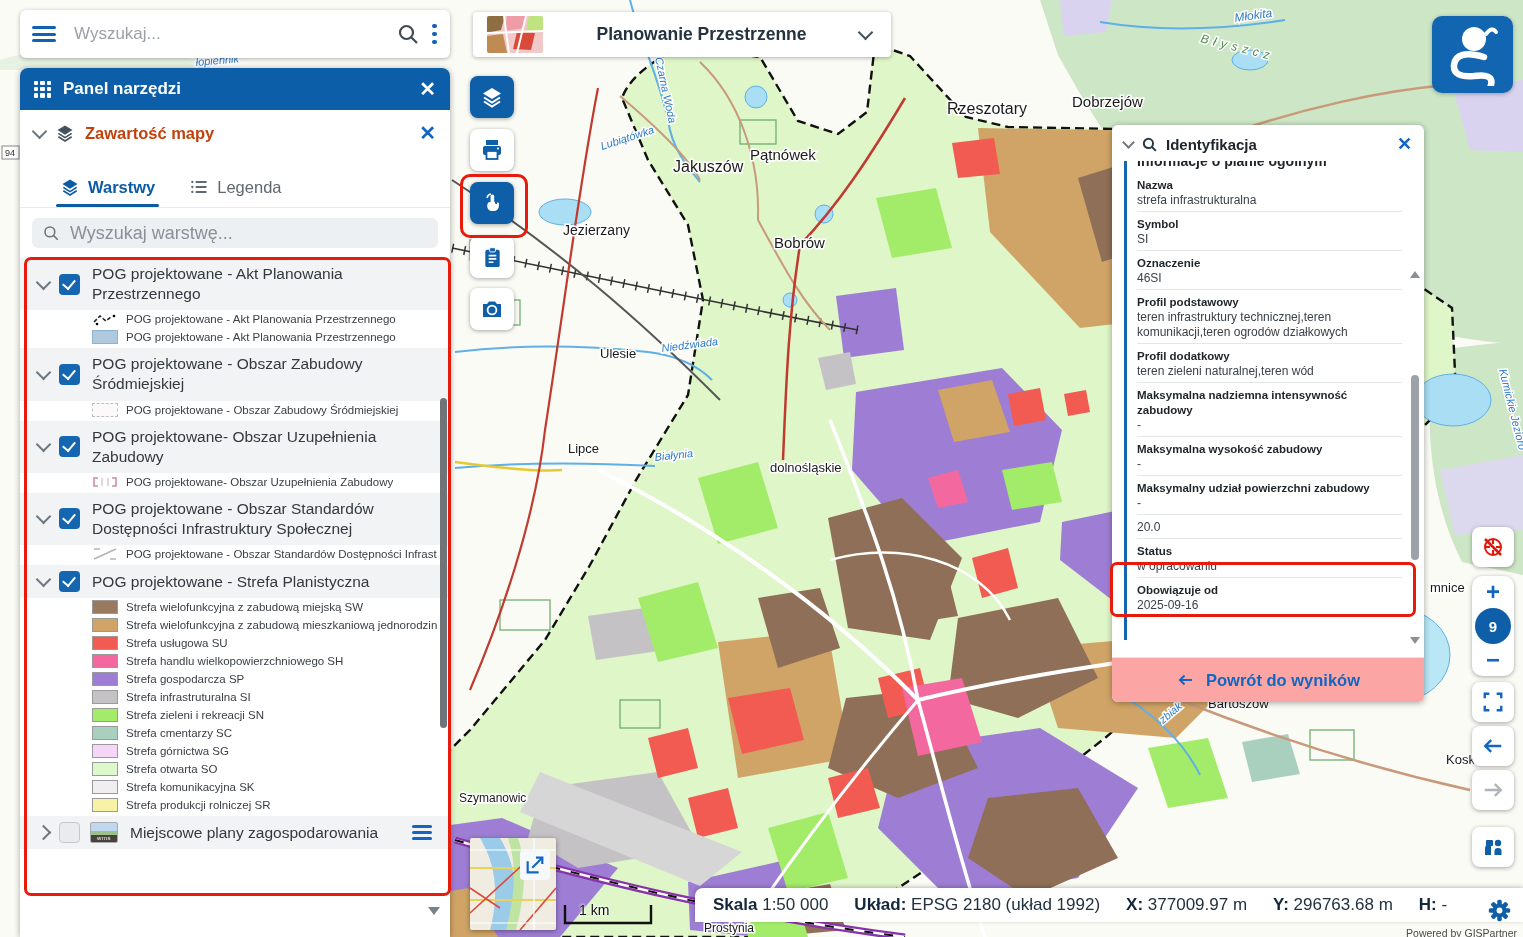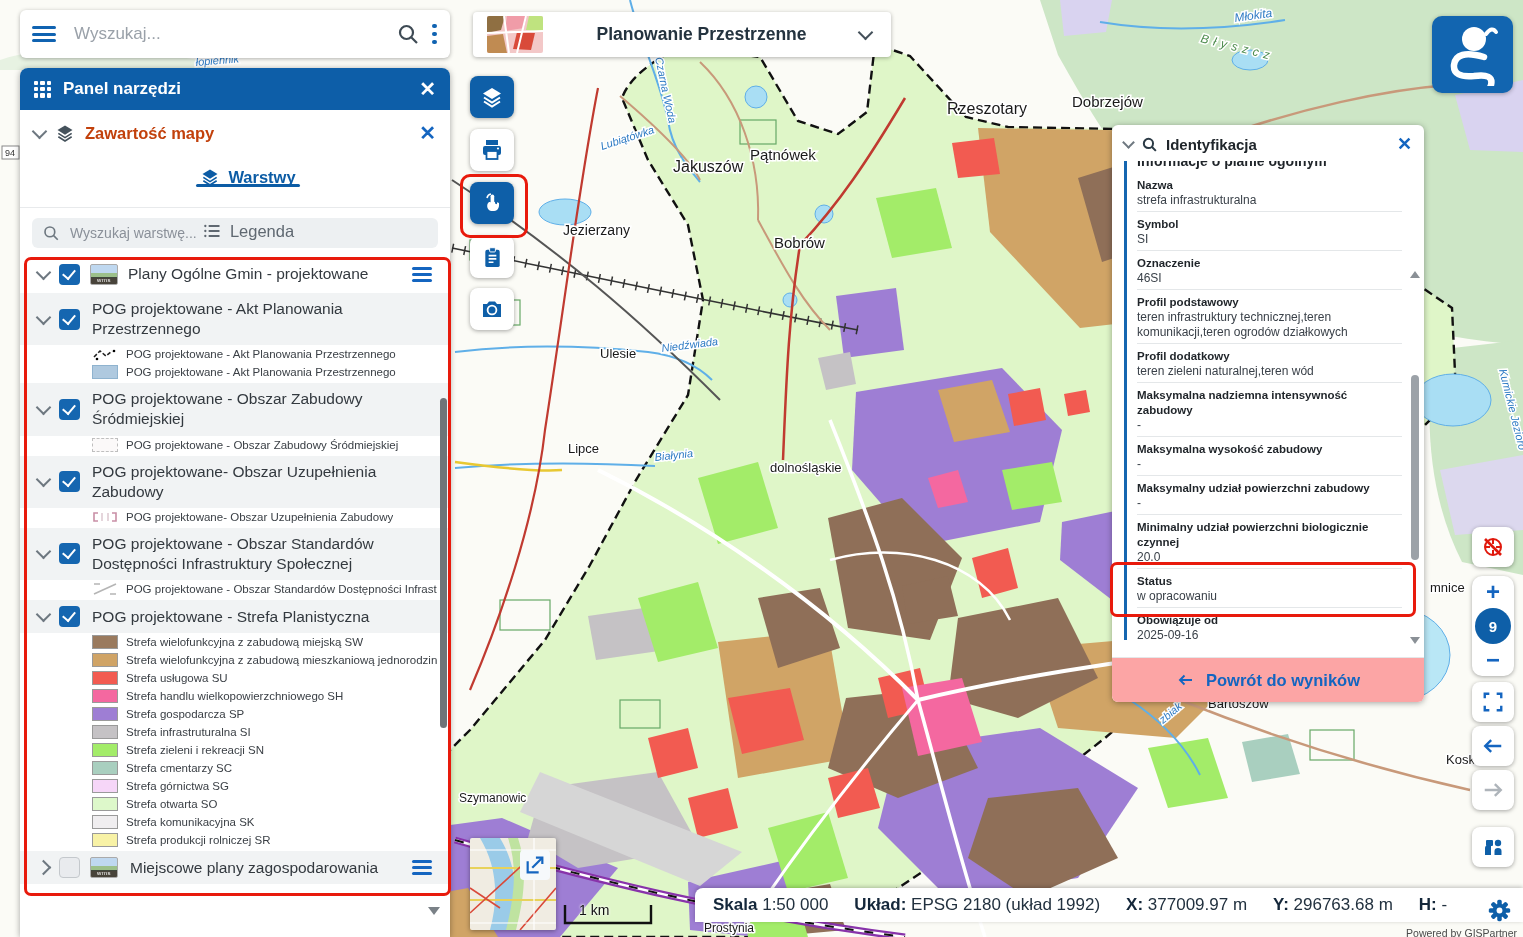--- a/index.html
+++ b/index.html
@@ -20,27 +20,27 @@
   .grid9{width:17px;height:17px;display:grid;grid-template-columns:repeat(3,1fr);gap:2px;margin-right:12px;}
   .grid9 i{background:#fff;border-radius:1px;}
   .phead .ttl{font-size:17px;font-weight:bold;flex:1;}
   .xclose{font-size:20px;font-weight:bold;cursor:pointer;line-height:1;}
   .sectrow{height:46px;display:flex;align-items:center;padding:0 14px;gap:10px;border-bottom:1px solid #fff;}
   .sectrow .ttl{font-size:16.5px;font-weight:bold;color:#c2410c;flex:1;}
   .sectrow .xclose{color:#1465C0;}
   .chev{width:9px;height:9px;border-left:2px solid #6E7880;border-bottom:2px solid #6E7880;display:inline-block;flex:0 0 auto;}
   .chev.down{transform:rotate(-45deg);margin-top:-4px;}
   .chev.right{transform:rotate(-135deg);}
-  .tabs{display:flex;align-items:center;gap:34px;padding:10px 14px 0 40px;height:40px;border-bottom:1px solid #E8EAEC;flex-direction:column;}
+  .tabs{display:flex;align-items:center;gap:34px;padding:10px 14px 0 40px;height:40px;border-bottom:1px solid #E8EAEC;}
   .tab{display:flex;align-items:center;gap:8px;font-size:16.5px;cursor:pointer;height:100%;position:relative;}
   .tab.on{color:#0C5CA5;font-weight:bold;}
   .tab.off{color:#5F6871;}
   .tab.on:after{content:"";position:absolute;left:-4px;right:-4px;bottom:0;height:3px;background:#0C5CA5;border-radius:2px;}
   .lsearch{margin:10px 12px;height:30px;background:#EDF0F2;border-radius:6px;display:flex;align-items:center;padding:0 10px;gap:8px;}
-  .lsearch input{flex:1;border:0;outline:none;background:transparent;font-size:14px;color:#444;font-family:inherit;}
+  .lsearch input{flex:1;border:0;outline:none;background:transparent;font-size:18px;color:#444;font-family:inherit;}
   .lsearch input::placeholder{color:#8A9099;}
   #tree{position:relative;}
   .trow{display:flex;align-items:center;gap:10px;padding:6px 12px 6px 18px;}
   .trow .tlabel{font-size:15.5px;color:#33393F;flex:1;line-height:1.3;}
   .trow.group{background:#F1F3F4;margin-top:2px;}
   .trow.group .tlabel{padding-left:2px;}
   .cbx{width:21px;height:21px;border-radius:4px;background:#1566B0;position:relative;flex:0 0 auto;cursor:pointer;}
   .cbx.on:after{content:"";position:absolute;left:6px;top:3px;width:6px;height:10px;border-right:2.4px solid #fff;border-bottom:2.4px solid #fff;transform:rotate(40deg);}
   .cbx.off{background:#E9EBEE;border:1px solid #C4C8CC;box-sizing:border-box;}
   .wms{width:26px;height:19px;border-radius:2px;flex:0 0 auto;background:linear-gradient(180deg,#BFD8F0 0 40%,#9CC08A 40% 70%,#C8B184 70%);position:relative;overflow:hidden;border:1px solid #AAA;}
@@ -359,29 +359,20 @@
     </div>
   </div>
   <div class="lsearch">
     <svg width="18" height="18" viewBox="0 0 24 24" fill="none" stroke="#6E7880" stroke-width="2.2">
           <circle cx="10.5" cy="10.5" r="6.5"></circle>
           <path d="M15.5,15.5 L21,21"></path>
         </svg>
     <input type="text" placeholder="Wyszukaj warstwę..." style="">
   </div>
   <div id="tree">
-        <div class="trow root">
-          <div class="chev down"></div>
-          <div class="cbx on"></div>
-          <div class="wms">
-            <span>wms</span>
-          </div>
-          <div class="tlabel">Plany Ogólne Gmin - projektowane</div>
-          <div class="burger"></div>
-        </div>
         <div class="trow group">
           <div class="chev down"></div>
           <div class="cbx on"></div>
           <div class="tlabel">POG projektowane - Akt Planowania Przestrzennego</div>
         </div>
         <div class="lrow">
           <div class="sym">
             <svg viewBox="0 0 26 14">
               <path d="M2,10 L8,4 L14,9 L20,4" fill="none" stroke="#222" stroke-width="1.6" stroke-dasharray="4,2"></path>
               <circle cx="22" cy="4" r="1.3"></circle>
@@ -598,21 +589,20 @@
           </div>
           <div class="f">
             <div class="fl">Maksymalna wysokość zabudowy</div>
             <div class="fv">-</div>
           </div>
           <div class="f">
             <div class="fl">Maksymalny udział powierzchni zabudowy</div>
             <div class="fv">-</div>
           </div>
           <div class="f">
-            <div class="fl">Minimalny udział powierzchni biologicznie czynnej</div>
             <div class="fv">20.0</div>
           </div>
           <div class="f" id="status-field">
             <div class="fl">Status</div>
             <div class="fv">w opracowaniu</div>
           </div>
           <div class="f">
             <div class="fl">Obowiązuje od</div>
             <div class="fv">2025-09-16</div>
           </div>

